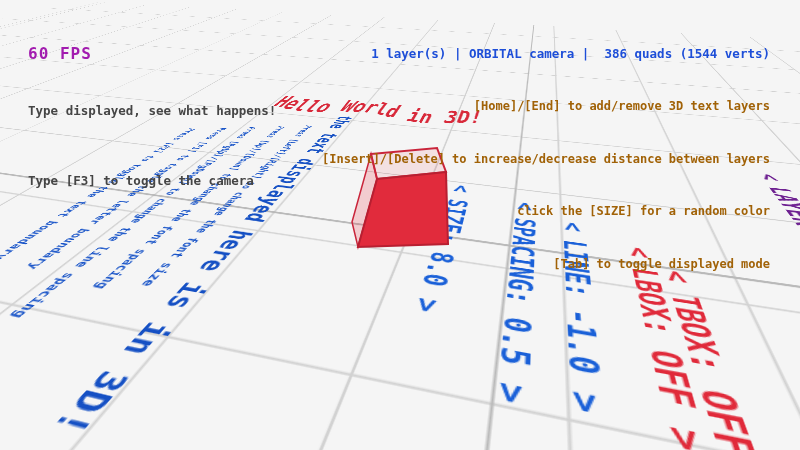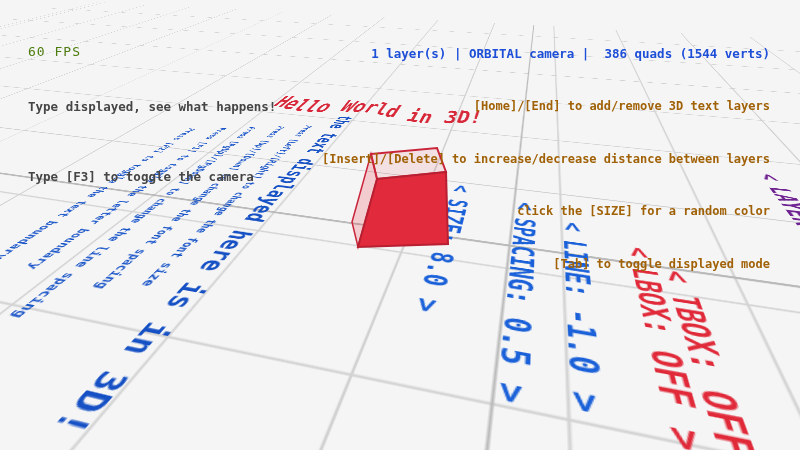--- a/index.html
+++ b/index.html
@@ -41,21 +41,21 @@
   #set1{left:1334px;top:945px;}
   #set2{left:1380px;top:972px;}
   #set3{left:1436px;top:1000px;color:#e02a3a;}
   #set4{left:1462px;top:1028px;color:#e02a3a;}
   #set5{left:1600px;top:815px;color:#6e2191;}
   
   #cube-svg{position:absolute;left:0;top:0;}
   
   .hud{position:absolute;z-index:10;white-space:pre;}
   #hud-left{left:28px;top:6px;}
-  #fps{font-size:13px;font-weight:normal;color:#4d7c0f;letter-spacing:1px;}
+  #fps{font-size:16px;font-weight:bold;color:#a21caf;letter-spacing:1px;}
   .hud-line-l{font-size:12.5px;color:#454545;line-height:19px;font-weight:bold;}
   .gap-above{margin-top:13px;}
   #hud-right{right:30px;top:8px;text-align:right;}
   #status{font-size:12.5px;color:#1d4ed8;font-weight:bold;line-height:15px;}
   .hud-line-r{font-size:12px;color:#a16207;line-height:14.5px;font-weight:bold;}
 </style>
 </head>
 <body>
 
 <div id="viewport">

